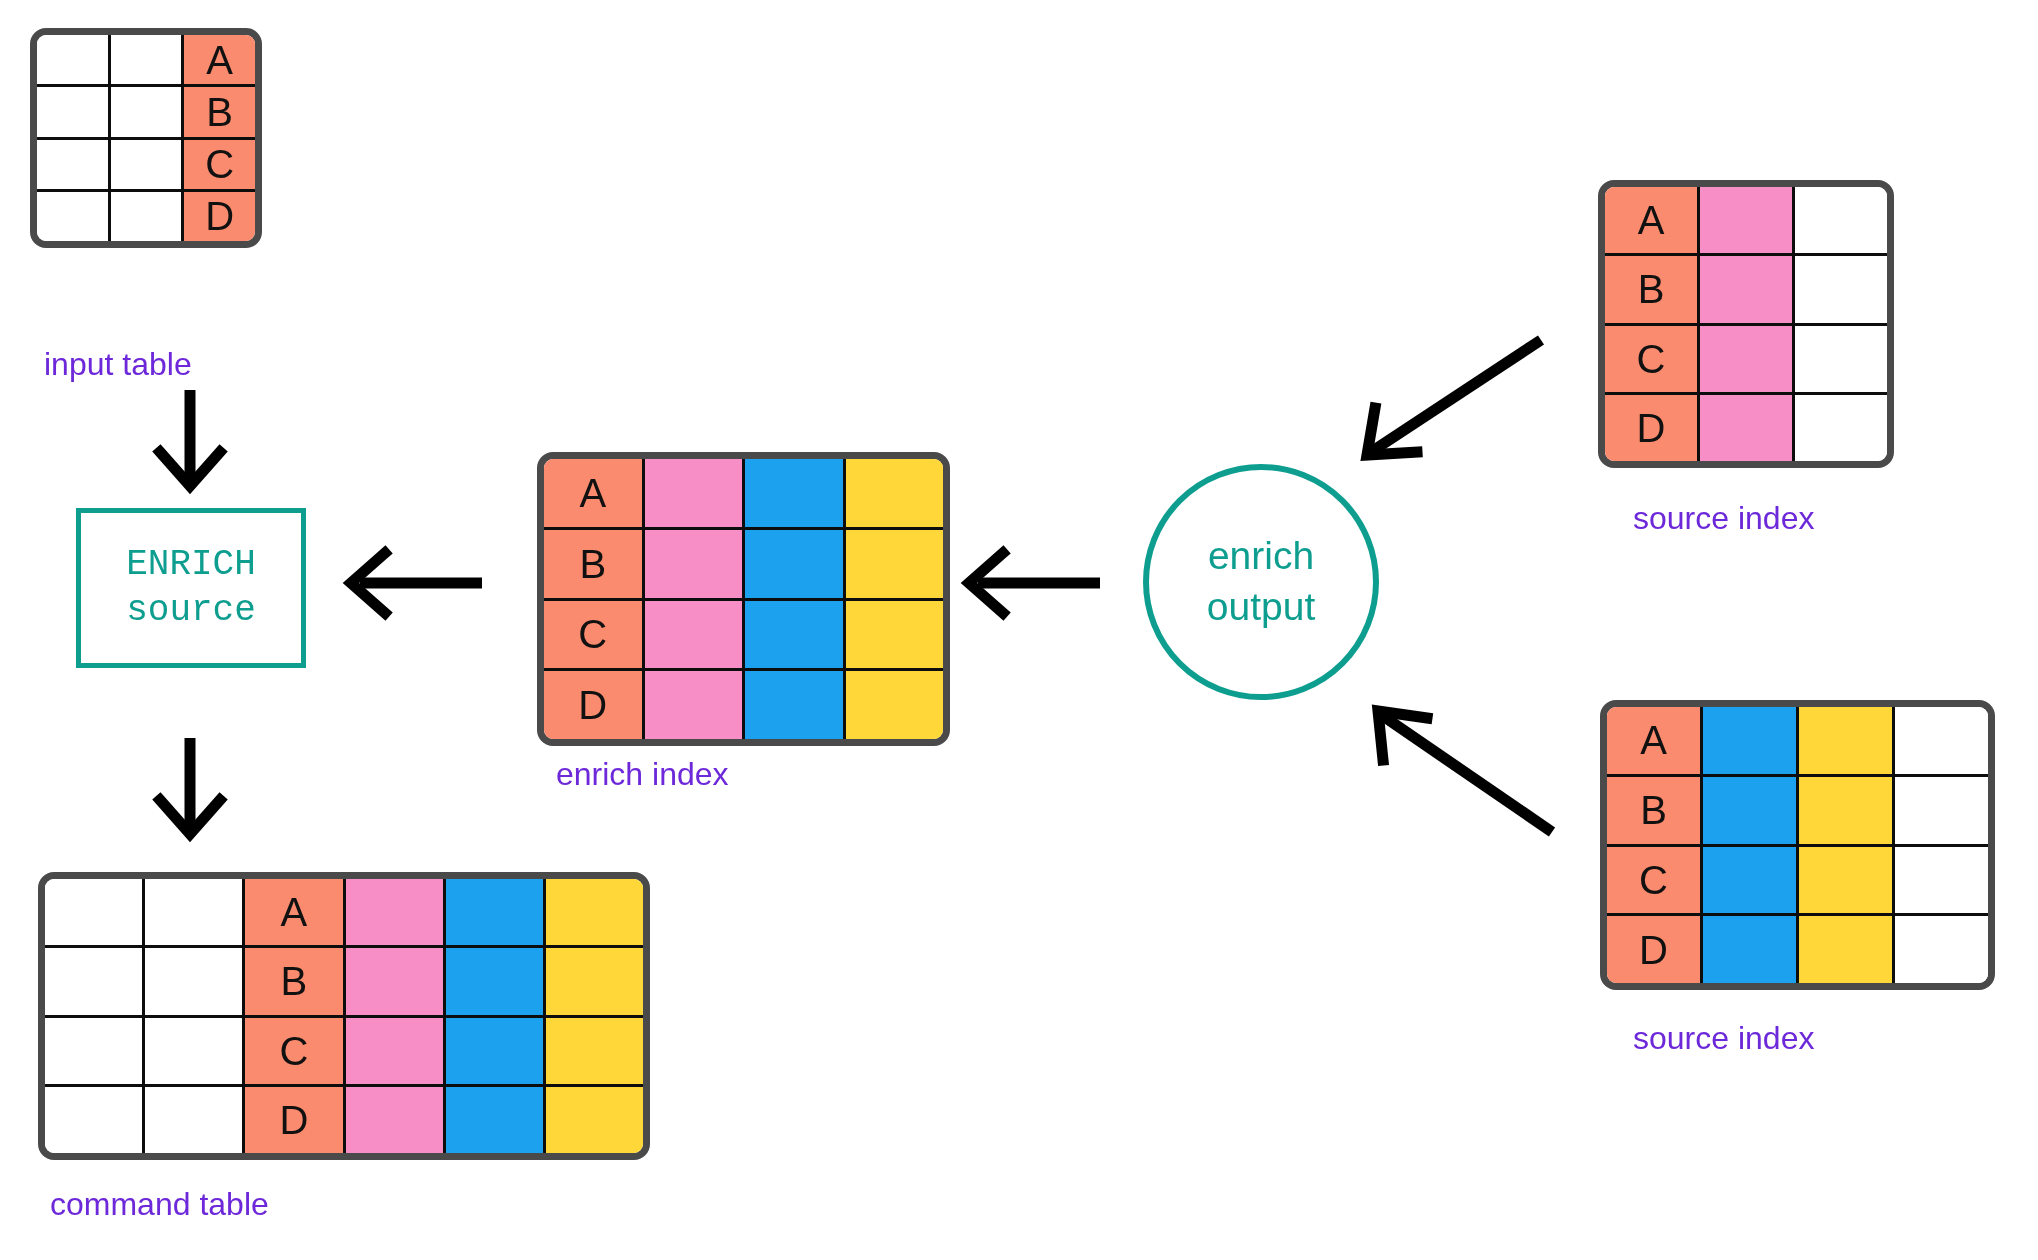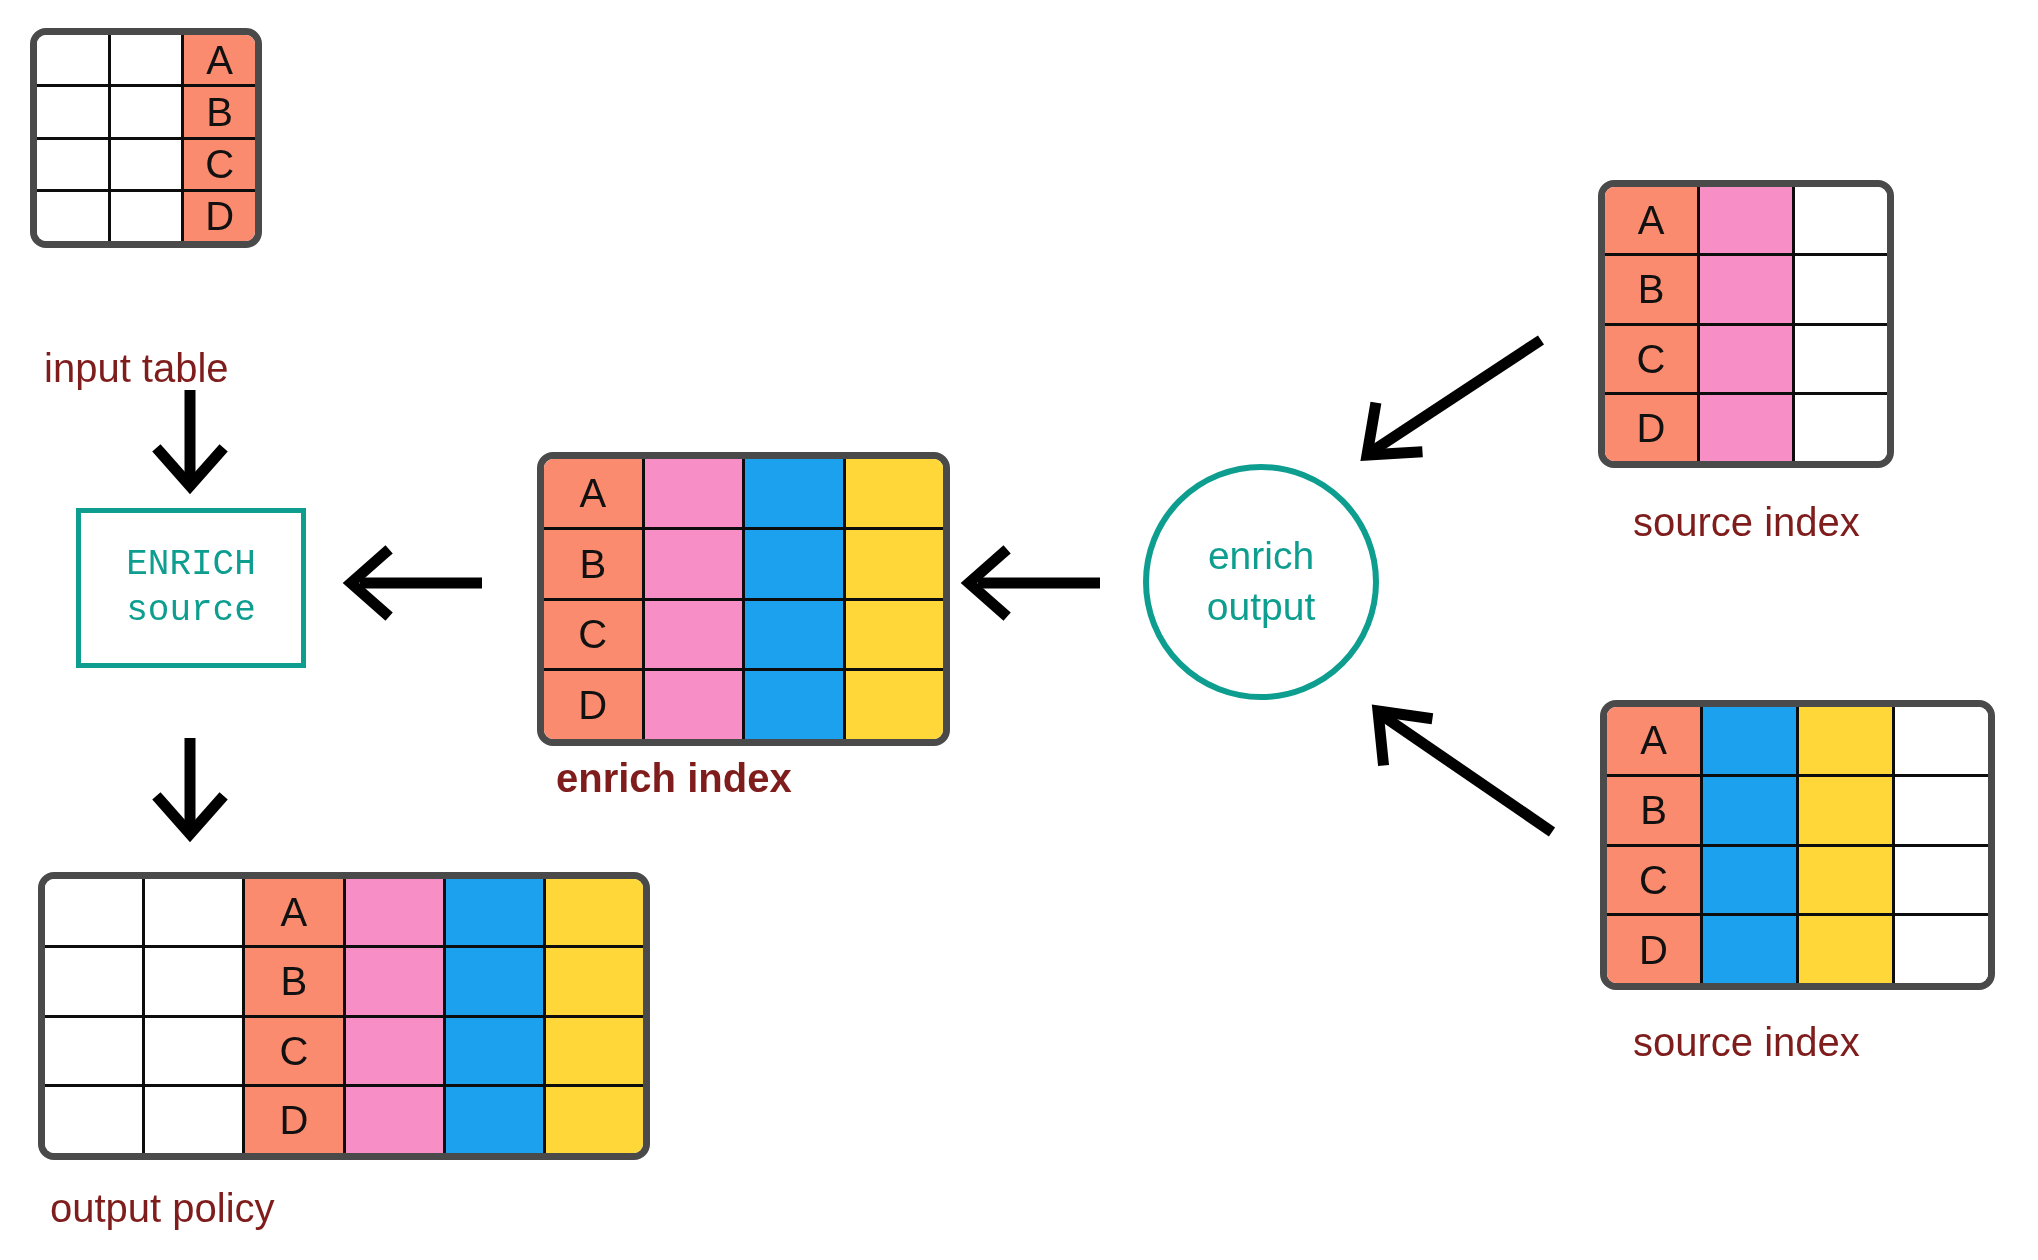--- a/index.html
+++ b/index.html
@@ -53,22 +53,22 @@
 
   .c-white  { background: #ffffff; }
   .c-salmon { background: #FB8B6E; }
   .c-pink   { background: #F78FC6; }
   .c-blue   { background: #1BA1EE; }
   .c-yellow { background: #FFD738; }
 
   
   .caption {
     position: absolute;
-    font-size: 40px;
-    color: #7f1d1d;
+    font-size: 32px;
+    color: #6d28d9;
     white-space: nowrap;
     line-height: 1;
   }
 
   
   .cmd-box {
     position: absolute;
     box-sizing: border-box;
     border: 5px solid #0E9E90;
     background: #ffffff;
@@ -160,21 +160,21 @@
       <div class="tcell c-blue"></div>
       <div class="tcell c-yellow"></div>
     </div>
     <div class="trow">
       <div class="tcell c-salmon">D</div>
       <div class="tcell c-pink"></div>
       <div class="tcell c-blue"></div>
       <div class="tcell c-yellow"></div>
     </div>
   </div>
-  <div class="caption" style="left:556px; top:758px;font-weight:bold;">enrich index</div>
+  <div class="caption" style="left:556px; top:758px;">enrich index</div>
 
   <div class="policy-circle" style="left:1143px; top:464px; width:236px; height:236px;">
     <div>enrich</div>
     <div>output</div>
   </div>
 
   <div class="tbl" style="left:1598px; top:180px; width:296px; height:288px;">
     <div class="trow">
       <div class="tcell c-salmon">A</div>
       <div class="tcell c-pink"></div>
@@ -253,21 +253,21 @@
     </div>
     <div class="trow">
       <div class="tcell c-white"></div>
       <div class="tcell c-white"></div>
       <div class="tcell c-salmon">D</div>
       <div class="tcell c-pink"></div>
       <div class="tcell c-blue"></div>
       <div class="tcell c-yellow"></div>
     </div>
   </div>
-  <div class="caption" style="left:50px; top:1188px;">output policy</div>
+  <div class="caption" style="left:50px; top:1188px;">command table</div>
 
   <svg id="arrows" viewBox="0 0 2038 1260">
 
     <g>
       <line x1="190" y1="390" x2="190" y2="480" stroke="#000" stroke-width="11"></line>
       <polyline points="160,452 190,486 220,452" fill="none" stroke="#000" stroke-width="11" stroke-linecap="square"></polyline>
     </g>
 
     <g>
       <line x1="190" y1="738" x2="190" y2="828" stroke="#000" stroke-width="11"></line>

